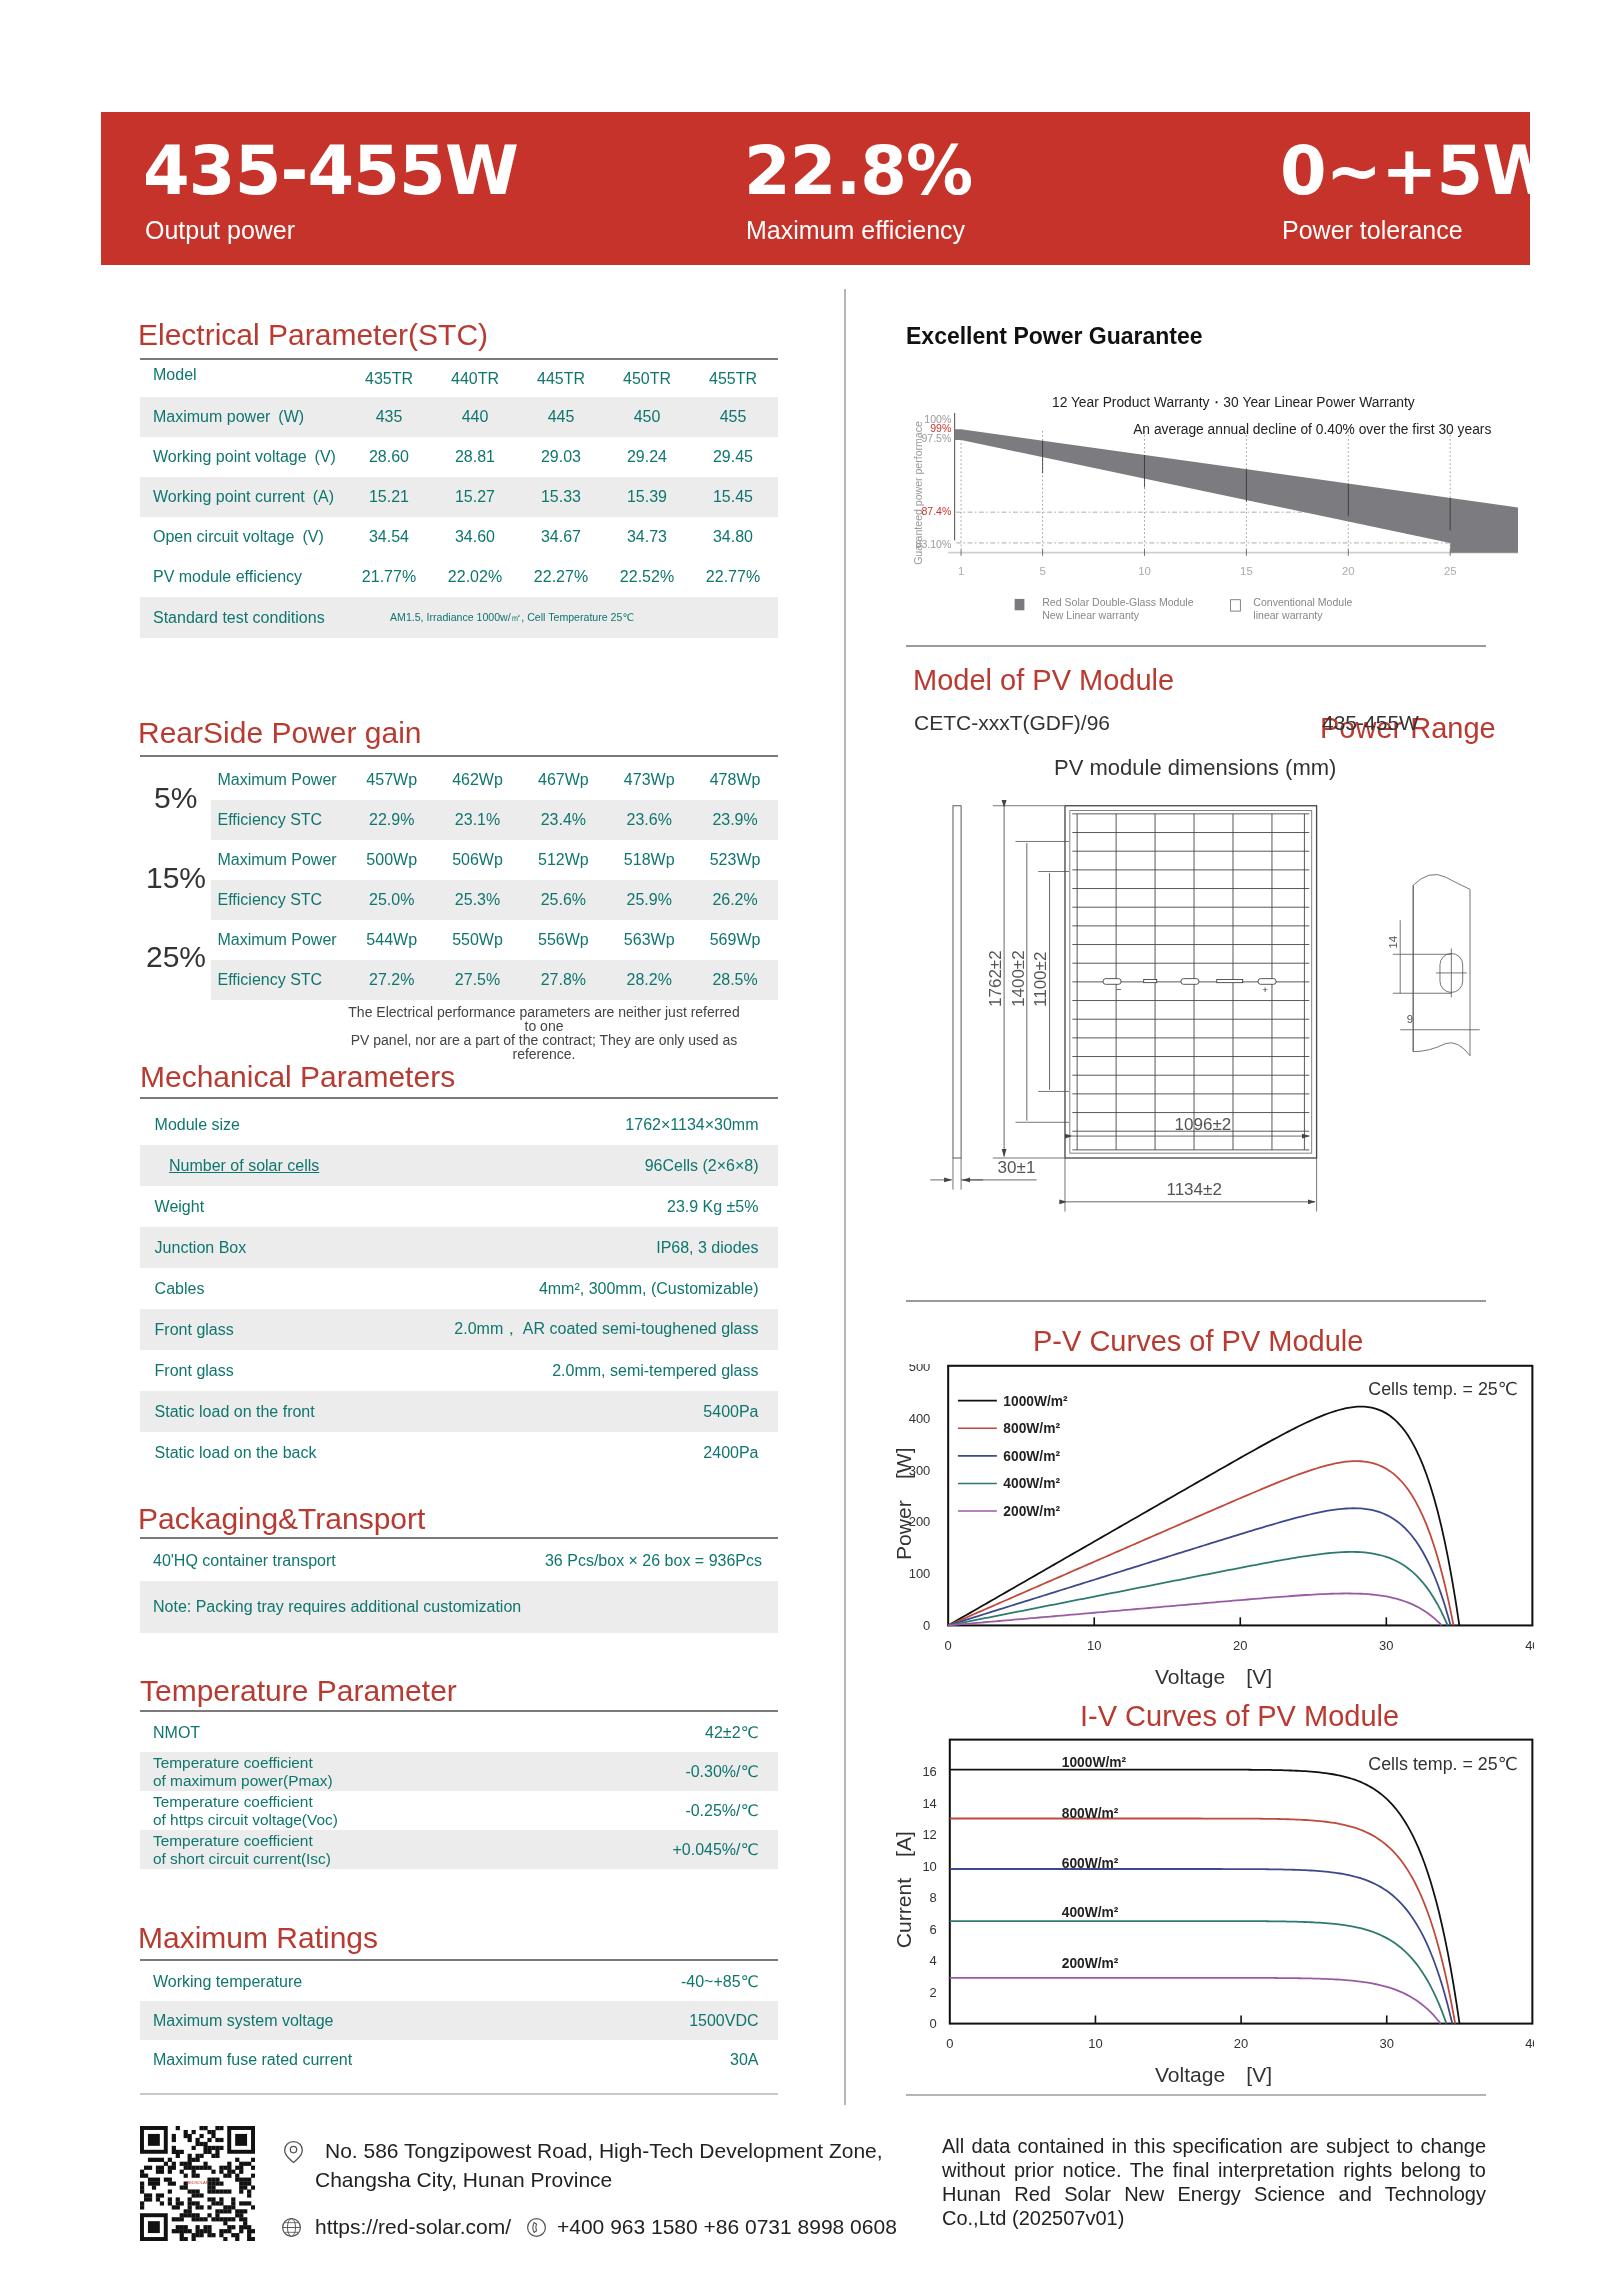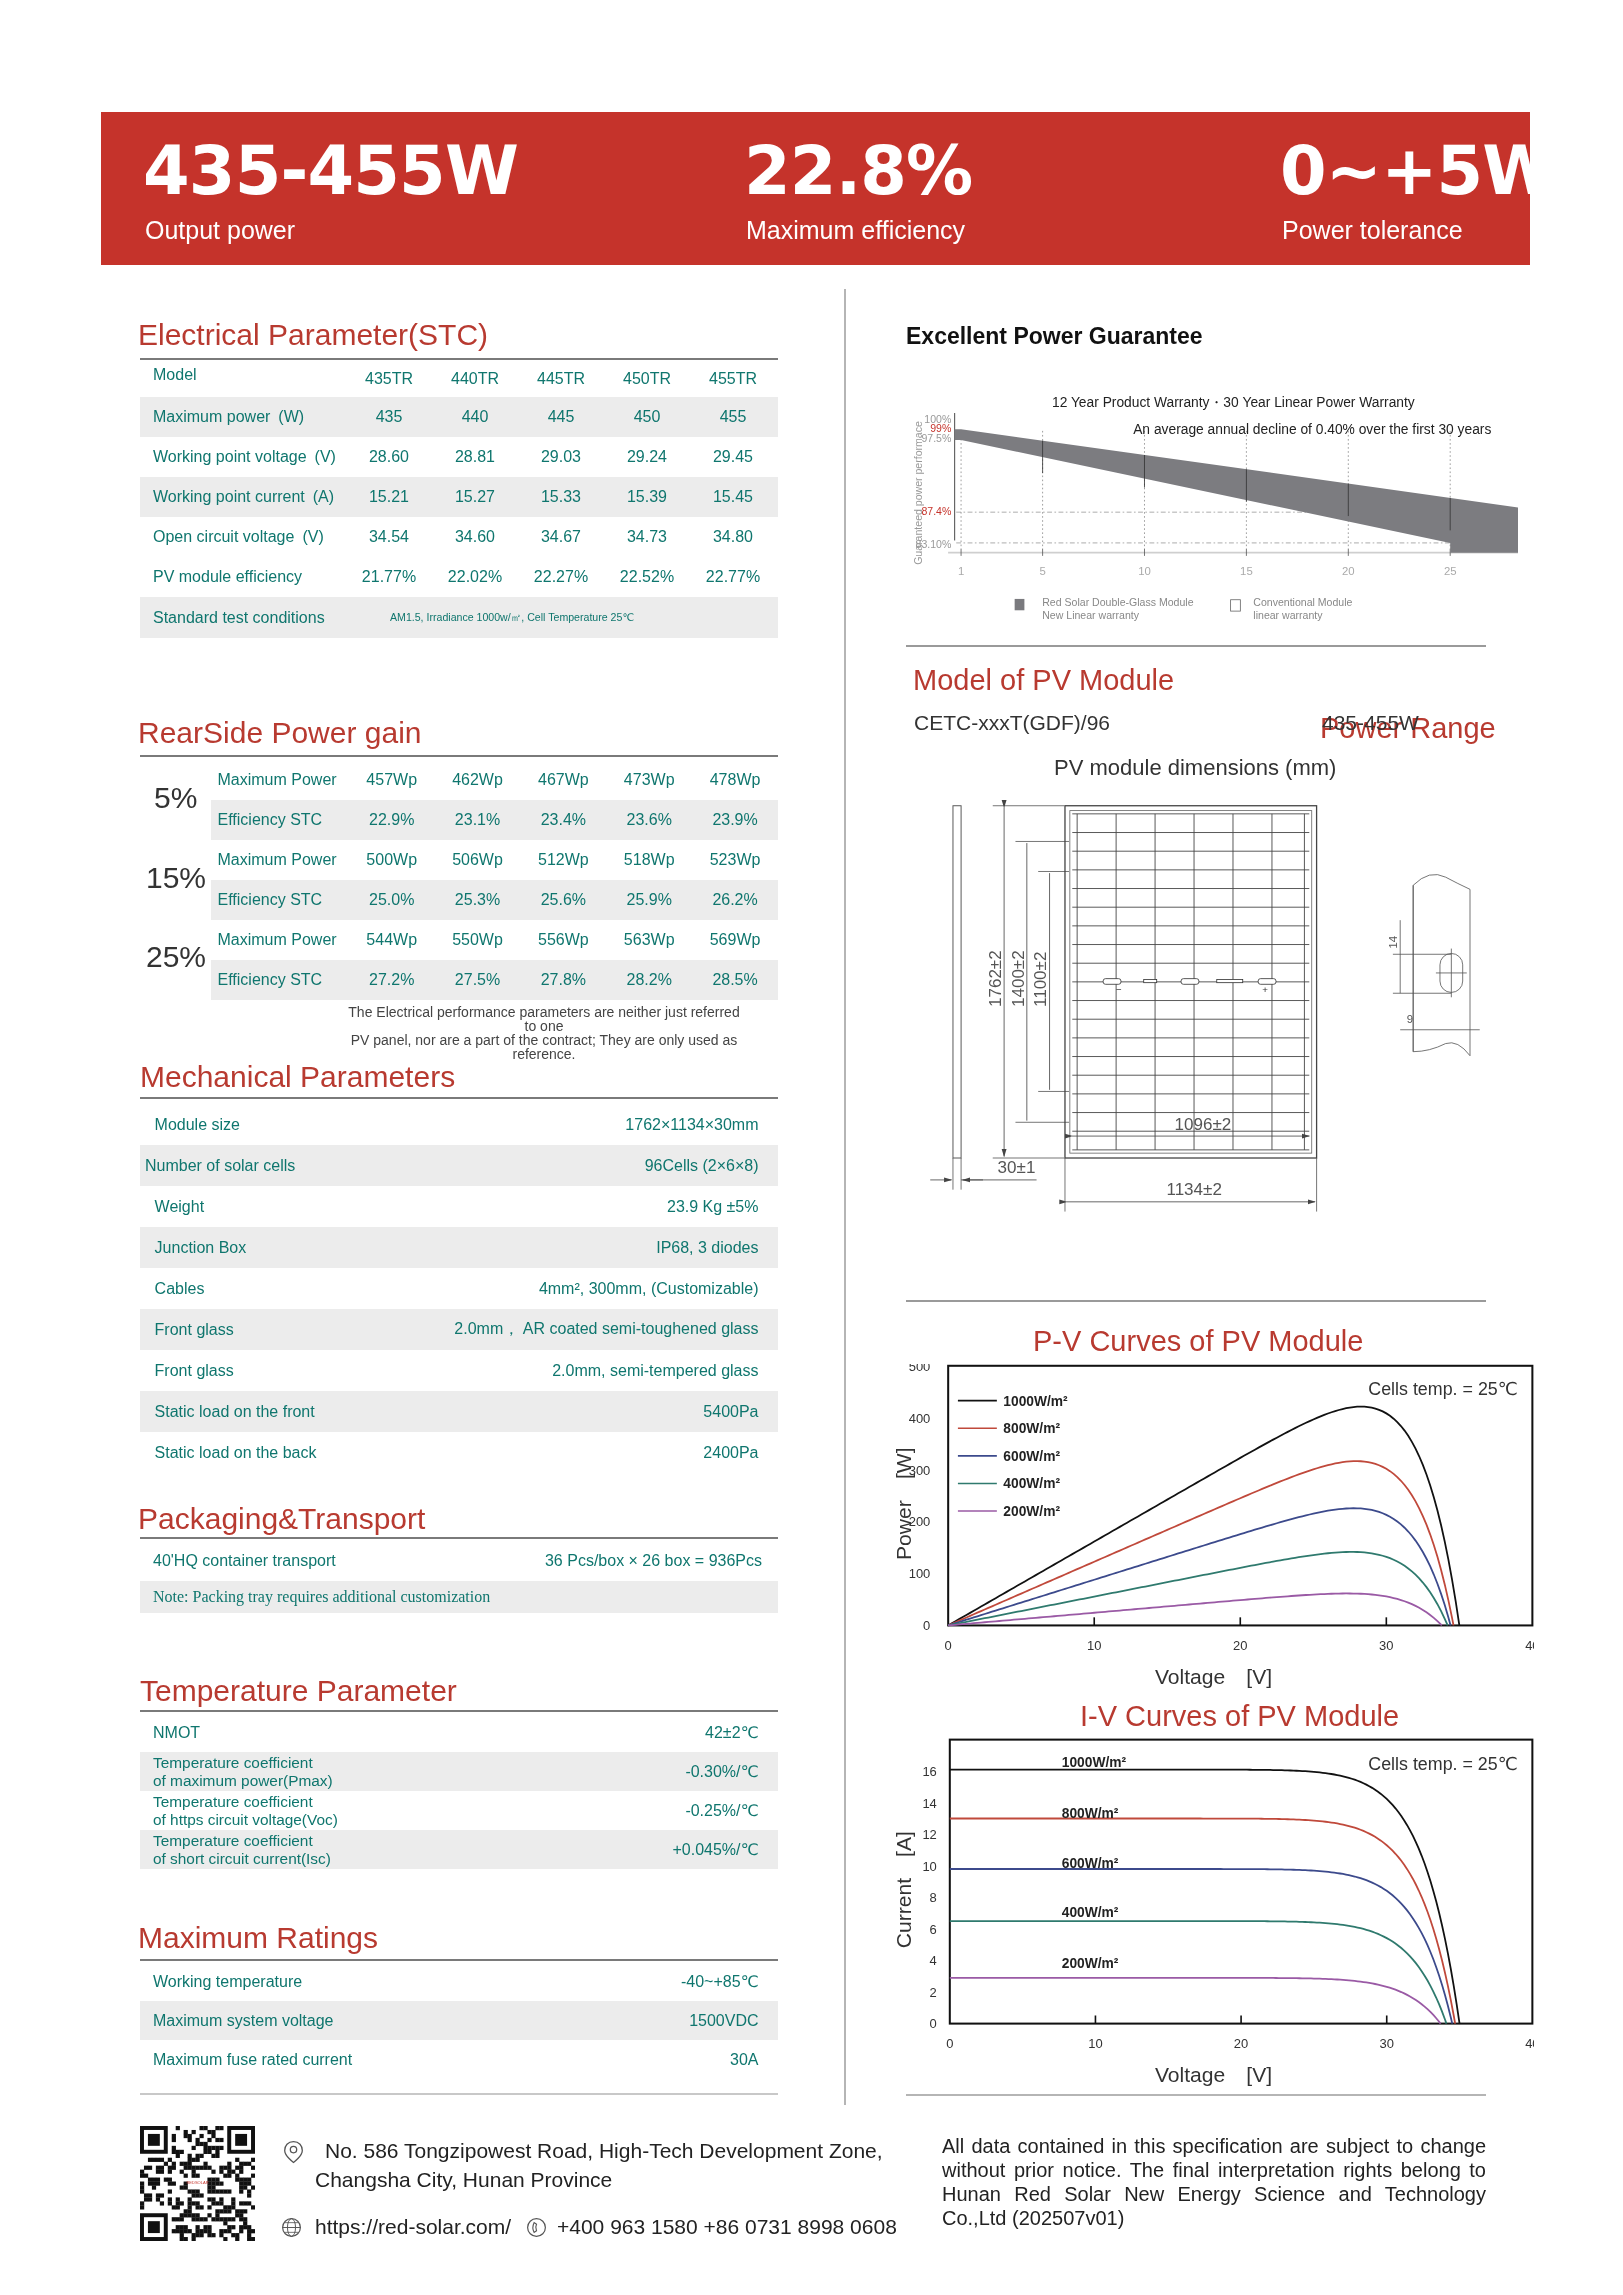--- a/index.html
+++ b/index.html
@@ -186,21 +186,21 @@
 </div>
 
 <div class="sec-title" style="left:140px; top:1060px;">Mechanical Parameters</div>
 <div class="rule" style="left:140px; top:1097px; width:638px;"></div>
 <div class="tbl mech" style="top:1104px;">
   <div class="row">
       <span class="lbl" style="padding-left:14.6px;">Module size</span>
       <span class="rv">1762×1134×30mm</span>
     </div>
   <div class="row shade">
-      <span class="lbl" style="padding-left:5px;">Number of solar cells</span>
+      <span class="lbl" style="padding-left:29px;text-decoration:underline;">Number of solar cells</span>
       <span class="rv">96Cells (2×6×8)</span>
     </div>
   <div class="row">
       <span class="lbl" style="padding-left:14.6px;">Weight</span>
       <span class="rv">23.9 Kg ±5%</span>
     </div>
   <div class="row shade">
       <span class="lbl" style="padding-left:14.6px;">Junction Box</span>
       <span class="rv">IP68, 3 diodes</span>
     </div>
@@ -226,21 +226,21 @@
     </div>
 </div>
 
 <div class="sec-title" style="left:138px; top:1502px;">Packaging&amp;Transport</div>
 <div class="rule" style="left:140px; top:1537px; width:638px;"></div>
 <div class="tbl pack" style="top:1540px;">
   <div class="row">
       <span class="lbl">40'HQ container transport</span>
       <span class="rv" style="right:16px;">36 Pcs/box × 26 box = 936Pcs</span>
     </div>
-  <div class="row shade" style="height:32px;font-family:Liberation Serif, serif;">
+  <div class="row shade" style="height:52px;">
       <span class="lbl">Note: Packing tray requires additional customization</span>
     </div>
 </div>
 
 <div class="sec-title" style="left:140px; top:1674px;">Temperature Parameter</div>
 <div class="rule" style="left:140px; top:1710px; width:638px;"></div>
 <div class="tbl temp" style="top:1713px;">
   <div class="row">
       <span class="lbl">NMOT</span>
       <span class="rv">42±2℃</span>

